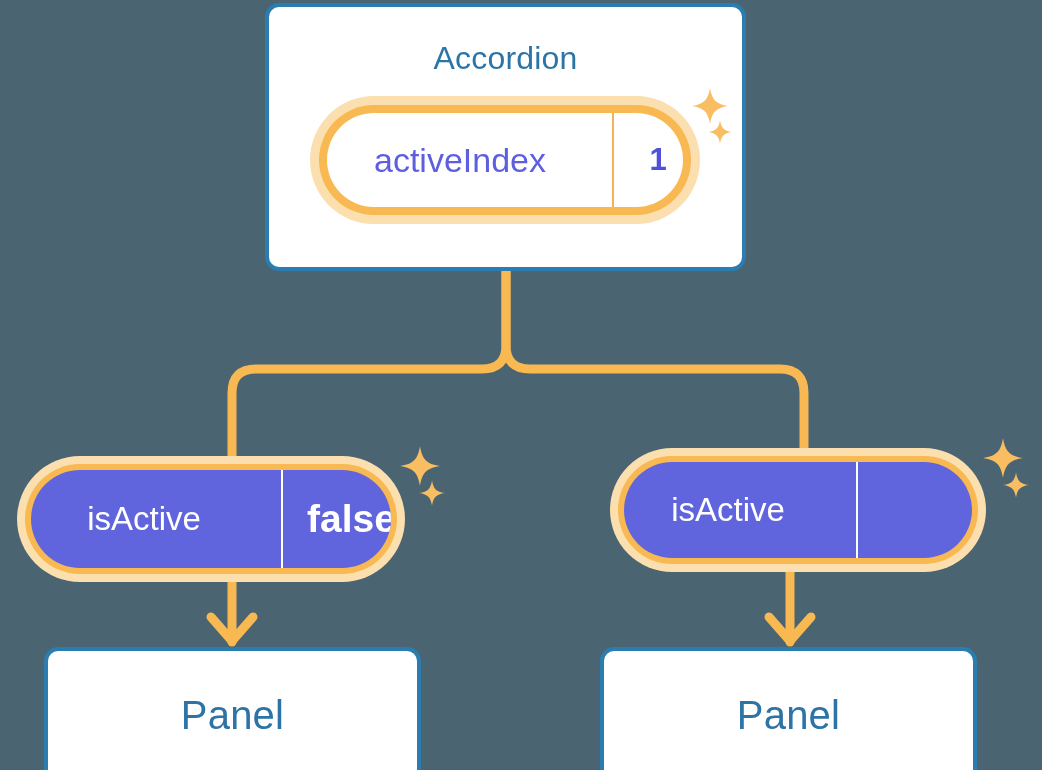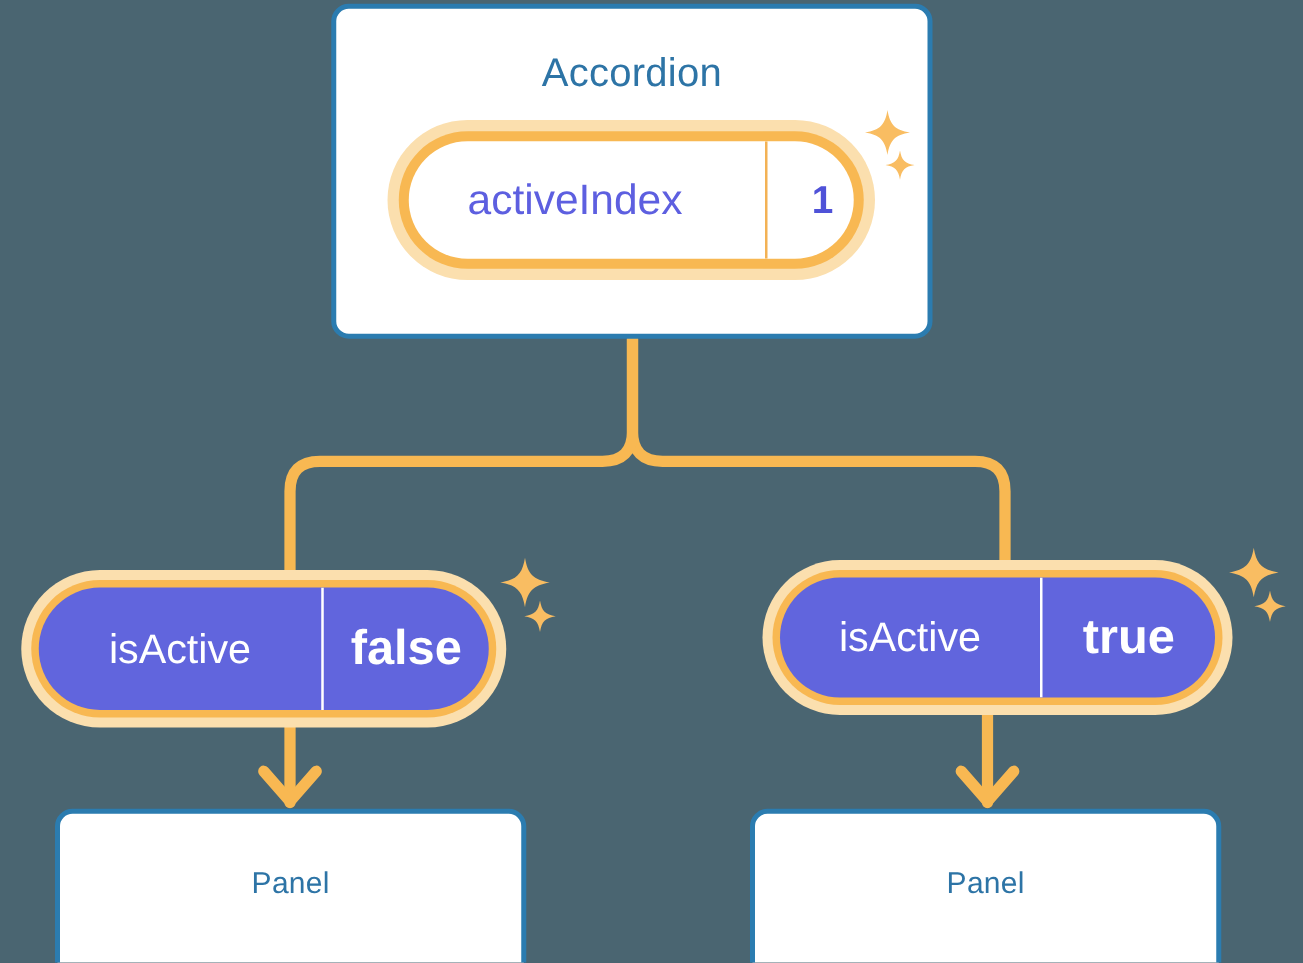--- a/index.html
+++ b/index.html
@@ -61,21 +61,21 @@
   }
 
   .panel-card {
     width: 377px;
     height: 140px;
   }
   #card-panel-left  { left: 44px;  top: 647px; }
   #card-panel-right { left: 600px; top: 647px; }
   .panel-card .card-title {
     top: 42px;
-    font-size: 24px;
+    font-size: 40px;
   }
 
   
   .pill {
     position: absolute;
     box-sizing: border-box;
     display: flex;
     align-items: stretch;
     border-radius: 999px;
   }
@@ -132,21 +132,21 @@
     flex: 1 1 auto;
     color: #4f52d8;
     font-size: 31px;
     font-weight: 700;
   }
   #pill-activeindex .divider { background: #f3b255; }
 
   
   .pill-solid .halo { background: #fbdfae; }
   .pill-solid .ring { inset: 8px;  background: #f8b852; }
-  .pill-solid .inner{ inset: 14px; background: #6165dd; }
+  .pill-solid .inner{ inset: 14px; background: #6165dd; gap: 24px; }
   .pill-solid .cell-key {
     color: #ffffff;
     font-size: 33px;
     font-weight: 400;
   }
   .pill-solid .cell-val {
     color: #ffffff;
     font-size: 39px;
     font-weight: 700;
   }
@@ -244,21 +244,20 @@
   <div class="card panel-card" id="card-panel-left">
     <div class="card-title">Panel</div>
   </div>
 
   <div class="pill pill-solid" id="pill-isactive-right">
     <div class="halo"></div>
     <div class="ring"></div>
     <div class="inner">
       <div class="cell cell-key">isActive</div>
       <div class="divider"></div>
-      <div class="cell cell-val">true</div>
     </div>
   </div>
 
   <svg class="sparkle" style="left:981px; top:436px; width:44px; height:44px;" viewBox="0 0 40 40">
     <path d="M20 2 C22 14 26 18 38 20 C26 22 22 26 20 38 C18 26 14 22 2 20 C14 18 18 14 20 2 Z" fill="#f9bd62"></path>
   </svg>
   <svg class="sparkle" style="left:1002px; top:471px; width:28px; height:28px;" viewBox="0 0 40 40">
     <path d="M20 2 C22 14 26 18 38 20 C26 22 22 26 20 38 C18 26 14 22 2 20 C14 18 18 14 20 2 Z" fill="#f9bd62"></path>
   </svg>
 

